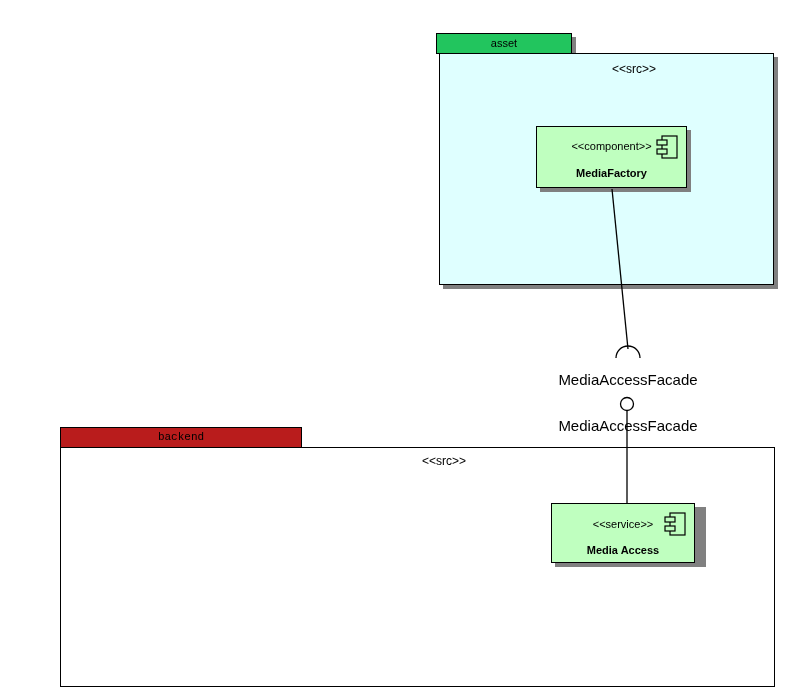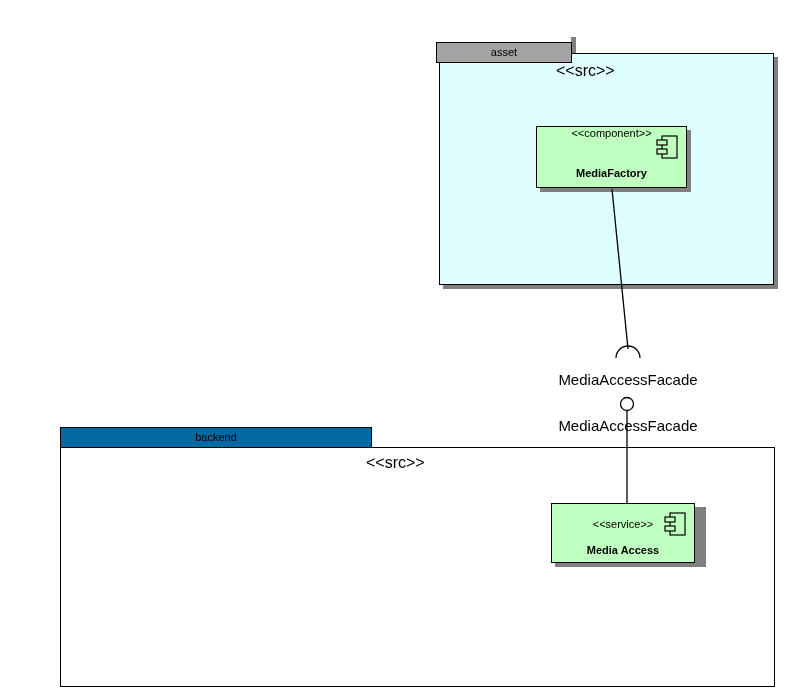--- a/index.html
+++ b/index.html
@@ -33,23 +33,23 @@
     position: absolute;
     box-sizing: border-box;
     border: 1px solid #000000;
   }
   .pkg-shadow {
     position: absolute;
     background: #808080;
   }
   .pkg-stereo {
     position: absolute;
-    font-size: 16px;
+    font-size: 12px;
     color: #000000;
-    text-align: left;
+    text-align: right;
     white-space: nowrap;
   }
 
   
   .comp {
     position: absolute;
     box-sizing: border-box;
     border: 1px solid #000000;
     background: #bfffbf;
   }
@@ -103,48 +103,48 @@
 <div id="canvas">
 
   <div class="pkg">
 
     <div class="pkg-shadow" style="left:443px; top:57px; width:335px; height:232px;"></div>
 
     <div class="pkg-shadow" style="left:571px; top:37px; width:5px; height:20px;"></div>
 
     <div class="pkg-body" style="left:439px; top:53px; width:335px; height:232px; background:#dfffff;"></div>
 
-    <div class="pkg-tab" style="left:436px; top:33px; width:136px; height:21px; background:#a3a3a3;margin-top:9px;">asset</div>
+    <div class="pkg-tab" style="left:436px; top:33px; width:136px; height:21px; background:#22c55e;">asset</div>
 
     <div class="pkg-stereo" style="left:556px; top:62px; width:100px;">&lt;&lt;src&gt;&gt;</div>
   </div>
 
   <div>
     <div class="comp-shadow" style="left:540px; top:130px; width:151px; height:62px;"></div>
 
     <div class="comp" style="left:536px; top:126px; width:151px; height:62px;">
 
-      <div class="comp-stereo" style="top:0;">&lt;&lt;component&gt;&gt;</div>
+      <div class="comp-stereo" style="top:13px;">&lt;&lt;component&gt;&gt;</div>
 
       <div class="comp-name" style="top:40px;">MediaFactory</div>
 
       <span class="comp-icon" style="right:8px; top:8px;">
         <svg width="22" height="26" viewBox="0 0 22 26">
           <rect x="6" y="1" width="15" height="22" fill="#bfffbf" stroke="#000000" stroke-width="1.2"></rect>
           <rect x="1" y="5" width="10" height="5" fill="#bfffbf" stroke="#000000" stroke-width="1.2"></rect>
           <rect x="1" y="14" width="10" height="5" fill="#bfffbf" stroke="#000000" stroke-width="1.2"></rect>
         </svg>
       </span>
     </div>
   </div>
 
   <div class="pkg">
     <div class="pkg-body" style="left:60px; top:447px; width:715px; height:240px; background:#ffffff;"></div>
 
-    <div class="pkg-tab" style="left:60px; top:427px; width:312px; height:21px; background:#0369a1;">backend</div>
+    <div class="pkg-tab" style="left:60px; top:427px; width:242px; height:21px; background:#b91c1c;font-family:Liberation Mono, monospace;">backend</div>
 
     <div class="pkg-stereo" style="left:366px; top:454px; width:100px;">&lt;&lt;src&gt;&gt;</div>
   </div>
 
   <div>
     <div class="comp-shadow" style="left:555px; top:507px; width:151px; height:60px;"></div>
 
     <div class="comp" style="left:551px; top:503px; width:144px; height:60px;">
 
       <div class="comp-stereo" style="top:14px;">&lt;&lt;service&gt;&gt;</div>

